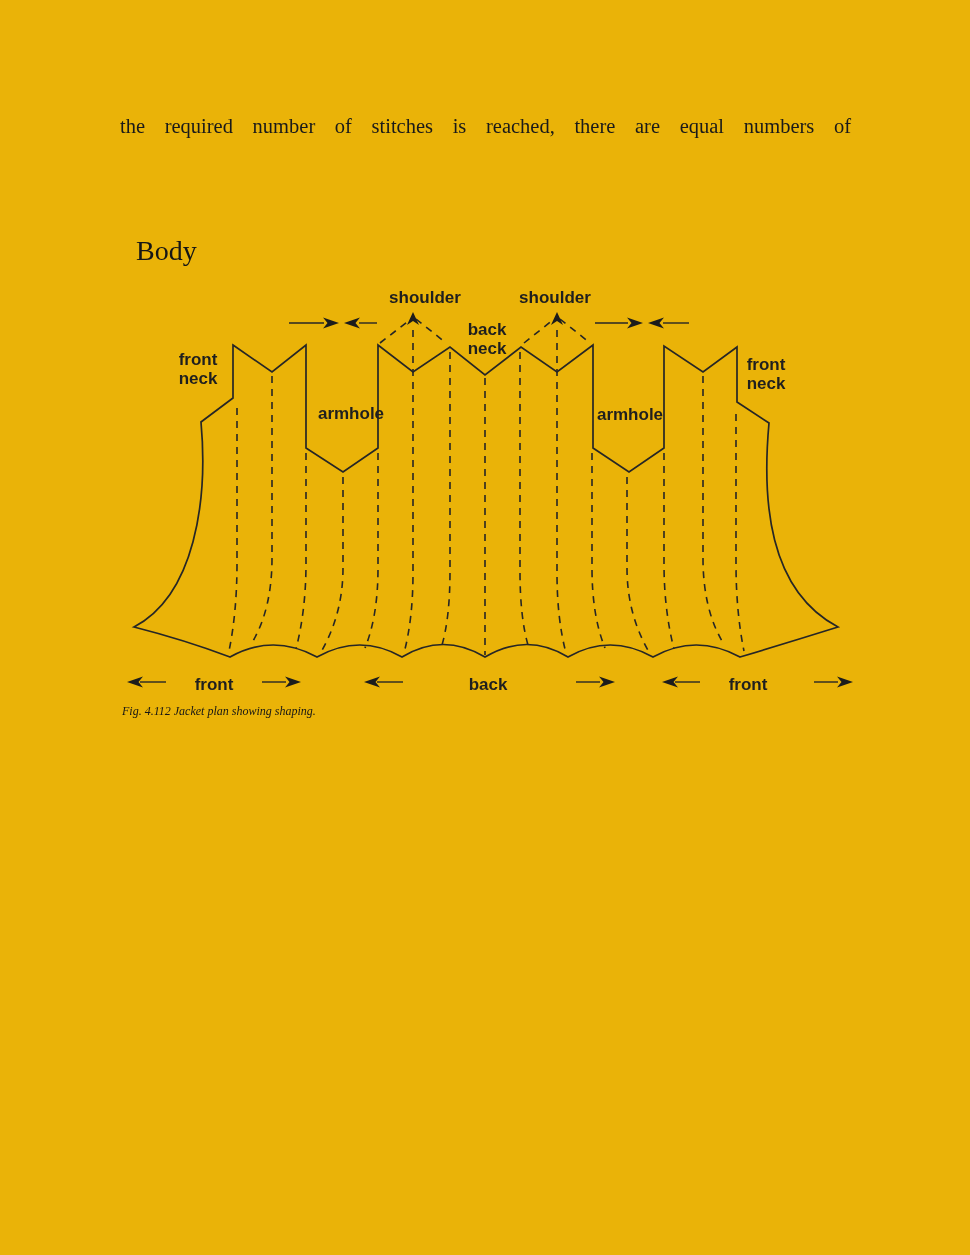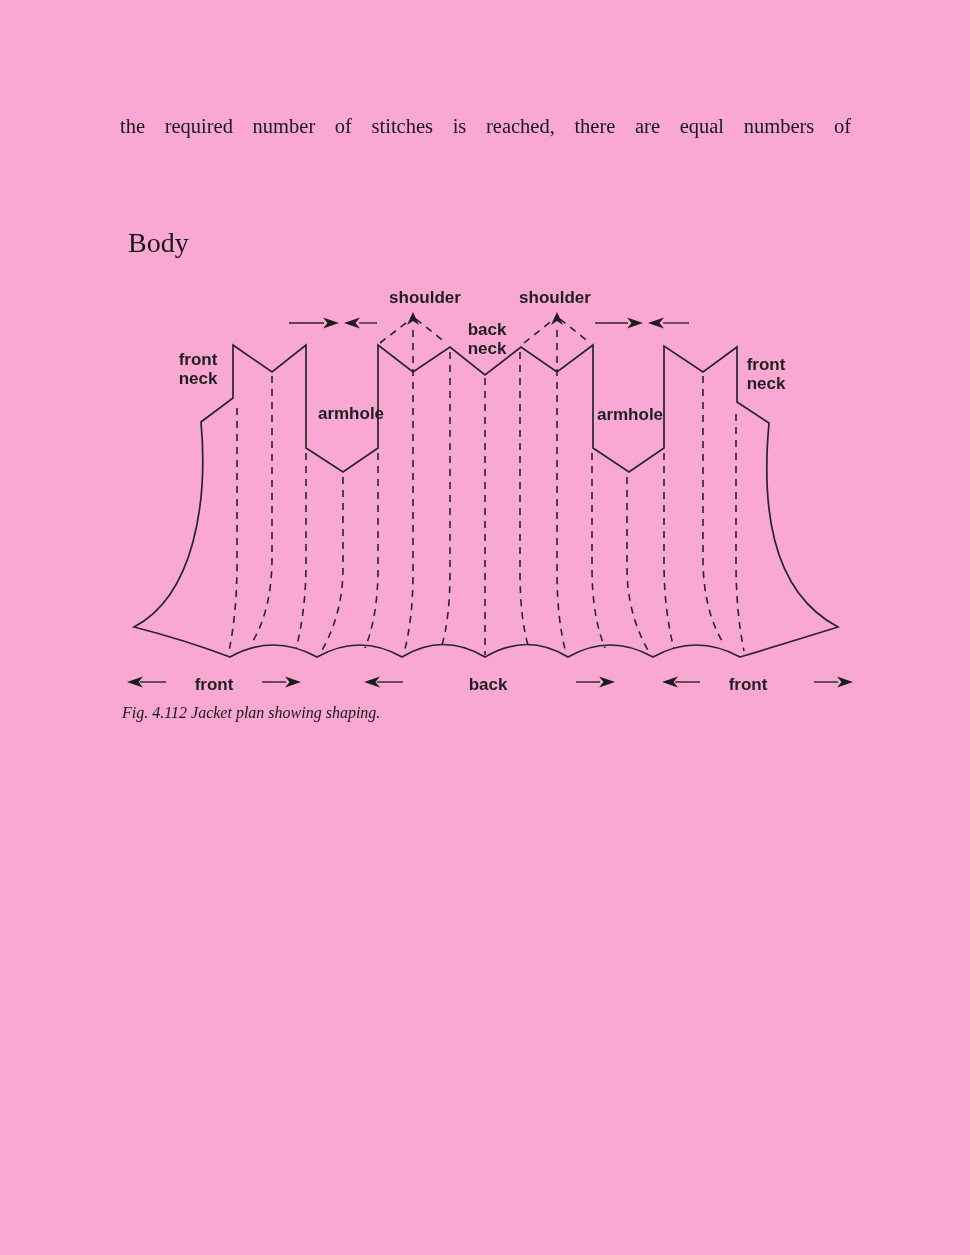--- a/index.html
+++ b/index.html
@@ -1,24 +1,24 @@
 <!DOCTYPE html>
 <html><head>
 <meta charset="utf-8">
 <style>
   html,body{margin:0;padding:0;background:#ffffff;}
-  .page{position:relative;width:970px;height:1255px;background:#f9a8d4;overflow:hidden;
+  .page{position:relative;width:970px;height:1255px;background:#eab308;overflow:hidden;
         font-family:"Liberation Serif",serif;color:#1a1a1a;}
   .paragraph{position:absolute;left:120px;top:112px;width:731px;font-size:20.5px;line-height:29px;}
   .line-justify{text-align:justify;text-align-last:justify;white-space:nowrap;}
   .line-normal{text-align:left;}
   .proj-link{color:#2424bc;text-decoration:none;cursor:pointer;}
-  .heading{position:absolute;left:120px;top:219px;font-size:28px;font-weight:400;margin:8px;
+  .heading{position:absolute;left:120px;top:219px;font-size:28px;font-weight:400;margin:16px;
            font-family:"Liberation Serif",serif;color:#161616;}
-  .caption{position:absolute;left:122px;top:704px;font-size:16px;font-style:italic;color:#161616;}
+  .caption{position:absolute;left:122px;top:704px;font-size:12px;font-style:italic;color:#161616;}
   svg.diagram{position:absolute;left:0;top:0;}
   .outline{fill:none;stroke:#262626;stroke-width:1.7;}
   .dash{fill:none;stroke:#262626;stroke-width:1.6;stroke-dasharray:7 6;}
   .arrline{fill:none;stroke:#262626;stroke-width:1.4;}
   .arrhead{fill:#1c1c1c;stroke:none;}
   .dlabel{font-family:"Liberation Sans",sans-serif;font-weight:700;font-size:17px;fill:#1f1f1f;}
   .dlabel-mid{text-anchor:middle;}
 </style>
 </head>
 <body>

